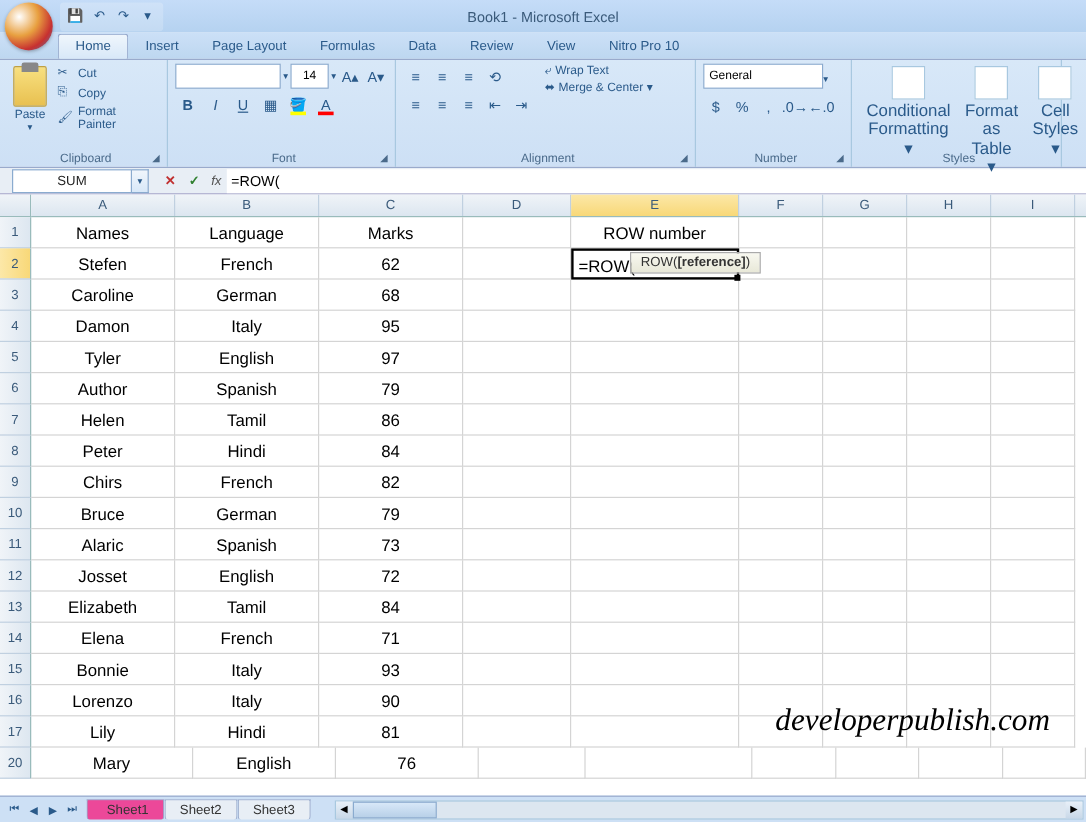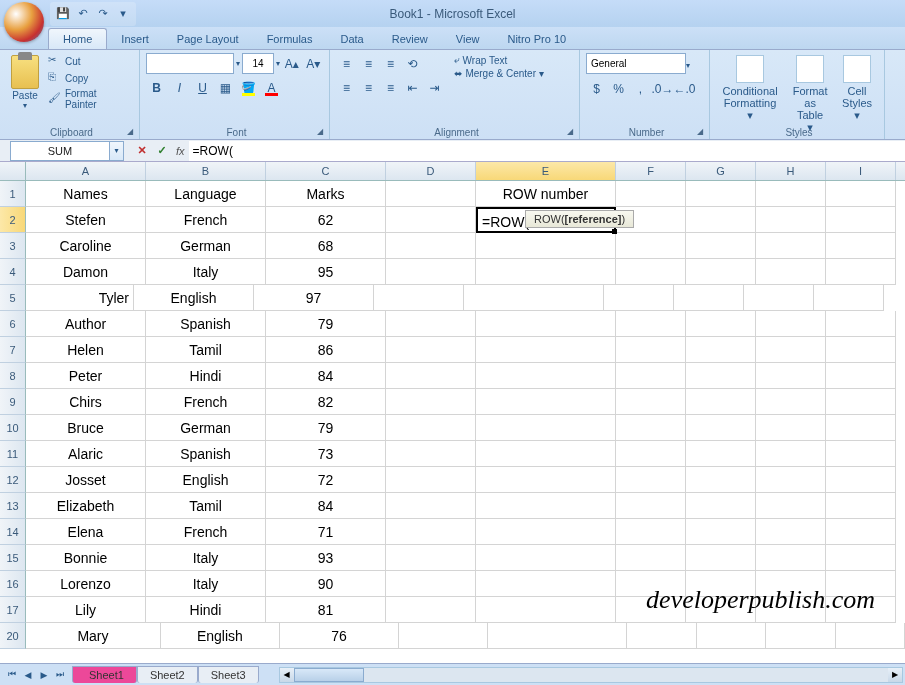--- a/index.html
+++ b/index.html
@@ -43,21 +43,21 @@
 .align-row { display: flex; gap: 1px; margin-bottom: 3px; }
 .align-big { display: flex; flex-direction: column; margin-left: 6px; }
 .align-label { display: flex; align-items: center; gap: 3px; font-size: 10px; color: #2a5a8a; padding: 1px 3px; cursor: pointer; }
 
 
 .num-content { display: flex; flex-direction: column; }
 .num-sel { width: 100px; height: 21px; background: #fff; border: 1px solid #8aabcf; font-size: 10px; padding: 0 4px; margin-bottom: 4px; }
 .num-row { display: flex; gap: 1px; }
 
 
-.style-btn { display: flex; flex-direction: column; align-items: center; padding: 2px 6px; cursor: pointer; font-size: 11px; color: #2a5a8a; text-align: center; line-height: 1.1; }
+.style-btn { display: flex; flex-direction: column; align-items: center; padding: 2px 6px; cursor: pointer; font-size: 14px; color: #2a5a8a; text-align: center; line-height: 1.1; }
 .style-icon { width: 28px; height: 28px; margin-bottom: 2px; border: 1px solid #a8c8e0; background: #fff; }
 
 
 .formula-bar { height: 22px; background: #e8eef5; border-bottom: 1px solid #aac; display: flex; align-items: center; }
 .name-box { width: 100px; height: 20px; background: #fff; border: 1px solid #8aabcf; margin-left: 10px; font-size: 11px; text-align: center; color: #222; }
 .name-dd { width: 14px; height: 20px; border: 1px solid #8aabcf; border-left: none; background: linear-gradient(#f0f6fc, #d8e8f8); font-size: 8px; color: #2a5a8a; display: flex; align-items: center; justify-content: center; cursor: pointer; }
 .fb-sep { width: 8px; }
 .fb-icon { width: 20px; height: 18px; display: flex; align-items: center; justify-content: center; font-size: 11px; color: #555; cursor: pointer; }
 .fb-icon.cancel { color: #c03030; font-weight: bold; }
 .fb-icon.confirm { color: #308030; font-weight: bold; }
@@ -313,21 +313,21 @@
         <div class="cell" style="width: 120px;">Italy</div>
         <div class="cell" style="width: 120px;">95</div>
         <div class="cell" style="width: 90px;"></div>
         <div class="cell" style="width: 140px;"></div>
         <div class="cell" style="width: 70px;"></div>
         <div class="cell" style="width: 70px;"></div>
         <div class="cell" style="width: 70px;"></div>
         <div class="cell" style="width: 70px;"></div>
       </div>
       <div class="cell-row">
-        <div class="cell" style="width: 108px; text-align: right;">Tyler</div>
+        <div class="cell" style="width: 120px;">Tyler</div>
         <div class="cell" style="width: 120px;">English</div>
         <div class="cell" style="width: 120px;">97</div>
         <div class="cell" style="width: 90px;"></div>
         <div class="cell" style="width: 140px;"></div>
         <div class="cell" style="width: 70px;"></div>
         <div class="cell" style="width: 70px;"></div>
         <div class="cell" style="width: 70px;"></div>
         <div class="cell" style="width: 70px;"></div>
       </div>
       <div class="cell-row">

